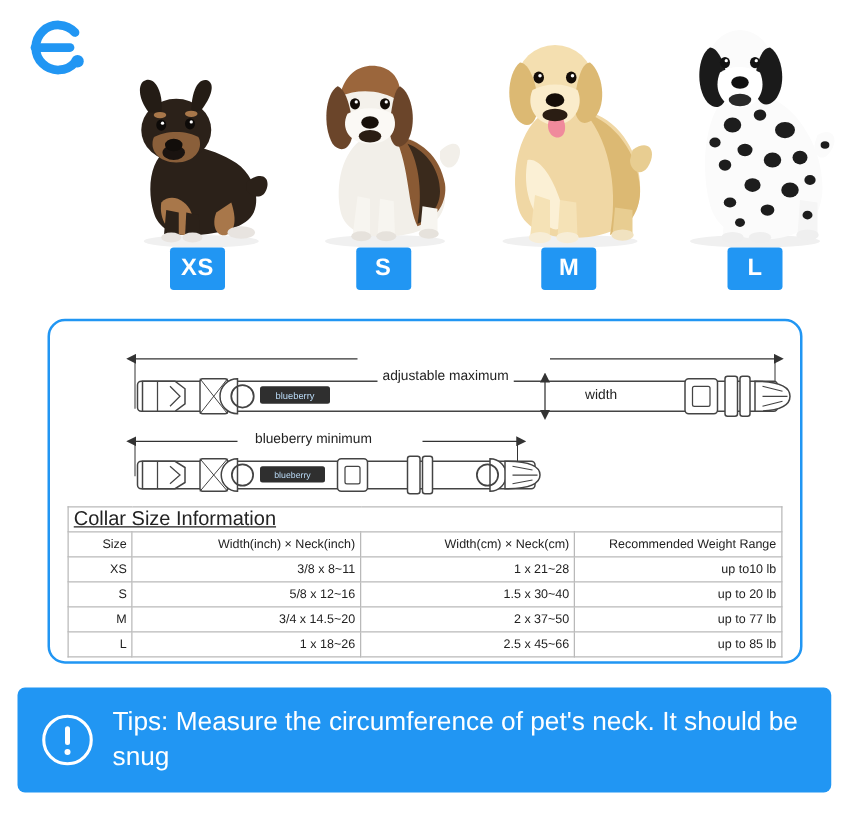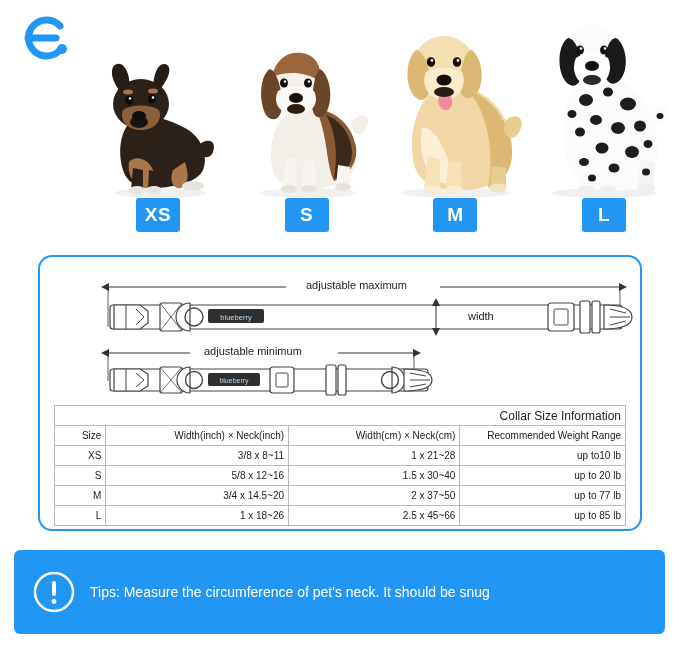--- a/index.html
+++ b/index.html
@@ -122,23 +122,24 @@
     color: #222;
   }
   table.size-table td, table.size-table th {
     border: 1px solid #b9b9b9;
     height: 19px;
     padding: 0 4px;
     font-weight: normal;
     text-align: right;
   }
   table.size-table tr.caption-row td {
-    text-align: right;
+    text-align: left;
     border-left: 1px solid #b9b9b9;
-    font-size: 12px;
+    font-size: 16px;
+    text-decoration: underline;
   }
   .col-size { width: 9%; }
   .col-in { width: 32%; }
   .col-cm { width: 30%; }
   .col-wt { width: 29%; }
 
   
   .tips {
     position: absolute;
     left: 14px;
@@ -153,21 +154,21 @@
     padding: 0 18px;
   }
   .tips-icon {
     flex: 0 0 auto;
     width: 44px;
     height: 44px;
     margin-right: 14px;
   }
   .tips-text {
     color: #ffffff;
-    font-size: 14px;
+    font-size: 21px;
     line-height: 1.35;
     font-family: "Liberation Sans", sans-serif;
   }
 </style>
 </head>
 <body>
 
 <div class="logo">
   <svg width="60" height="60" viewBox="0 0 60 60">
     <path d="M44 18 A18 18 0 1 0 44 42" fill="none" stroke="#2196f3" stroke-width="7" stroke-linecap="round"></path>
@@ -420,22 +421,22 @@
       <rect x="230" y="110" width="24" height="26" rx="3" fill="#fff" stroke="#444" stroke-width="1.2"></rect>
       <rect x="236" y="116" width="12" height="14" rx="1.5" fill="#fff" stroke="#444" stroke-width="1"></rect>
       <rect x="286" y="108" width="10" height="30" rx="2" fill="#fff" stroke="#444" stroke-width="1.2"></rect>
       <rect x="298" y="108" width="8" height="30" rx="2" fill="#fff" stroke="#444" stroke-width="1.2"></rect>
       <path d="M352 110 a13 13 0 0 1 0 26 Z" fill="#fff" stroke="#444" stroke-width="1.2"></path>
       <circle cx="350" cy="123" r="8.5" fill="none" stroke="#444" stroke-width="1.4"></circle>
       <path d="M364 112 C386 112 392 117 392 123 C392 129 386 134 364 134 Z" fill="#fff" stroke="#444" stroke-width="1.2"></path>
       <path d="M370 116 L386 119 M370 123 L390 123 M370 130 L386 127" stroke="#444" stroke-width="1"></path>
     </svg>
 
-    <div class="dim-label" style="left:262px; top:22px;text-align:center;">adjustable maximum</div>
-    <div class="dim-label" style="left:160px; top:88px;">adjustable minimum</div>
+    <div class="dim-label" style="left:262px; top:38px;text-align:center;">adjustable maximum</div>
+    <div class="dim-label" style="left:160px; top:88px;">blueberry minimum</div>
     <div class="width-label" style="left:404px; top:53px;">width</div>
   </div>
 
   <div class="tbl-wrap">
     <table class="size-table">
       <tbody>
           <tr class="caption-row">
         <td colspan="4">Collar Size Information</td>
       </tr>
       <tr>

